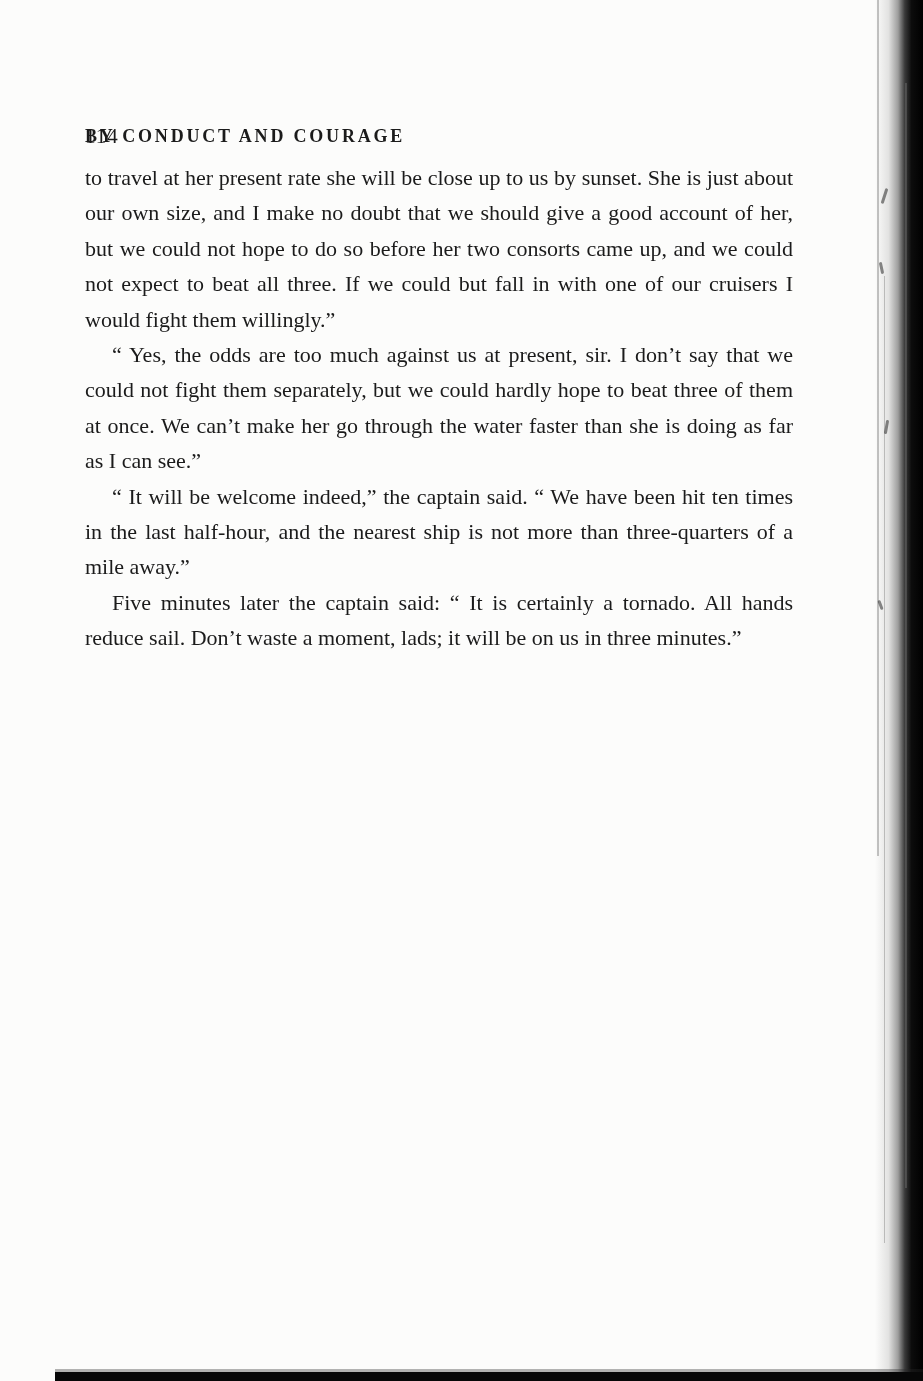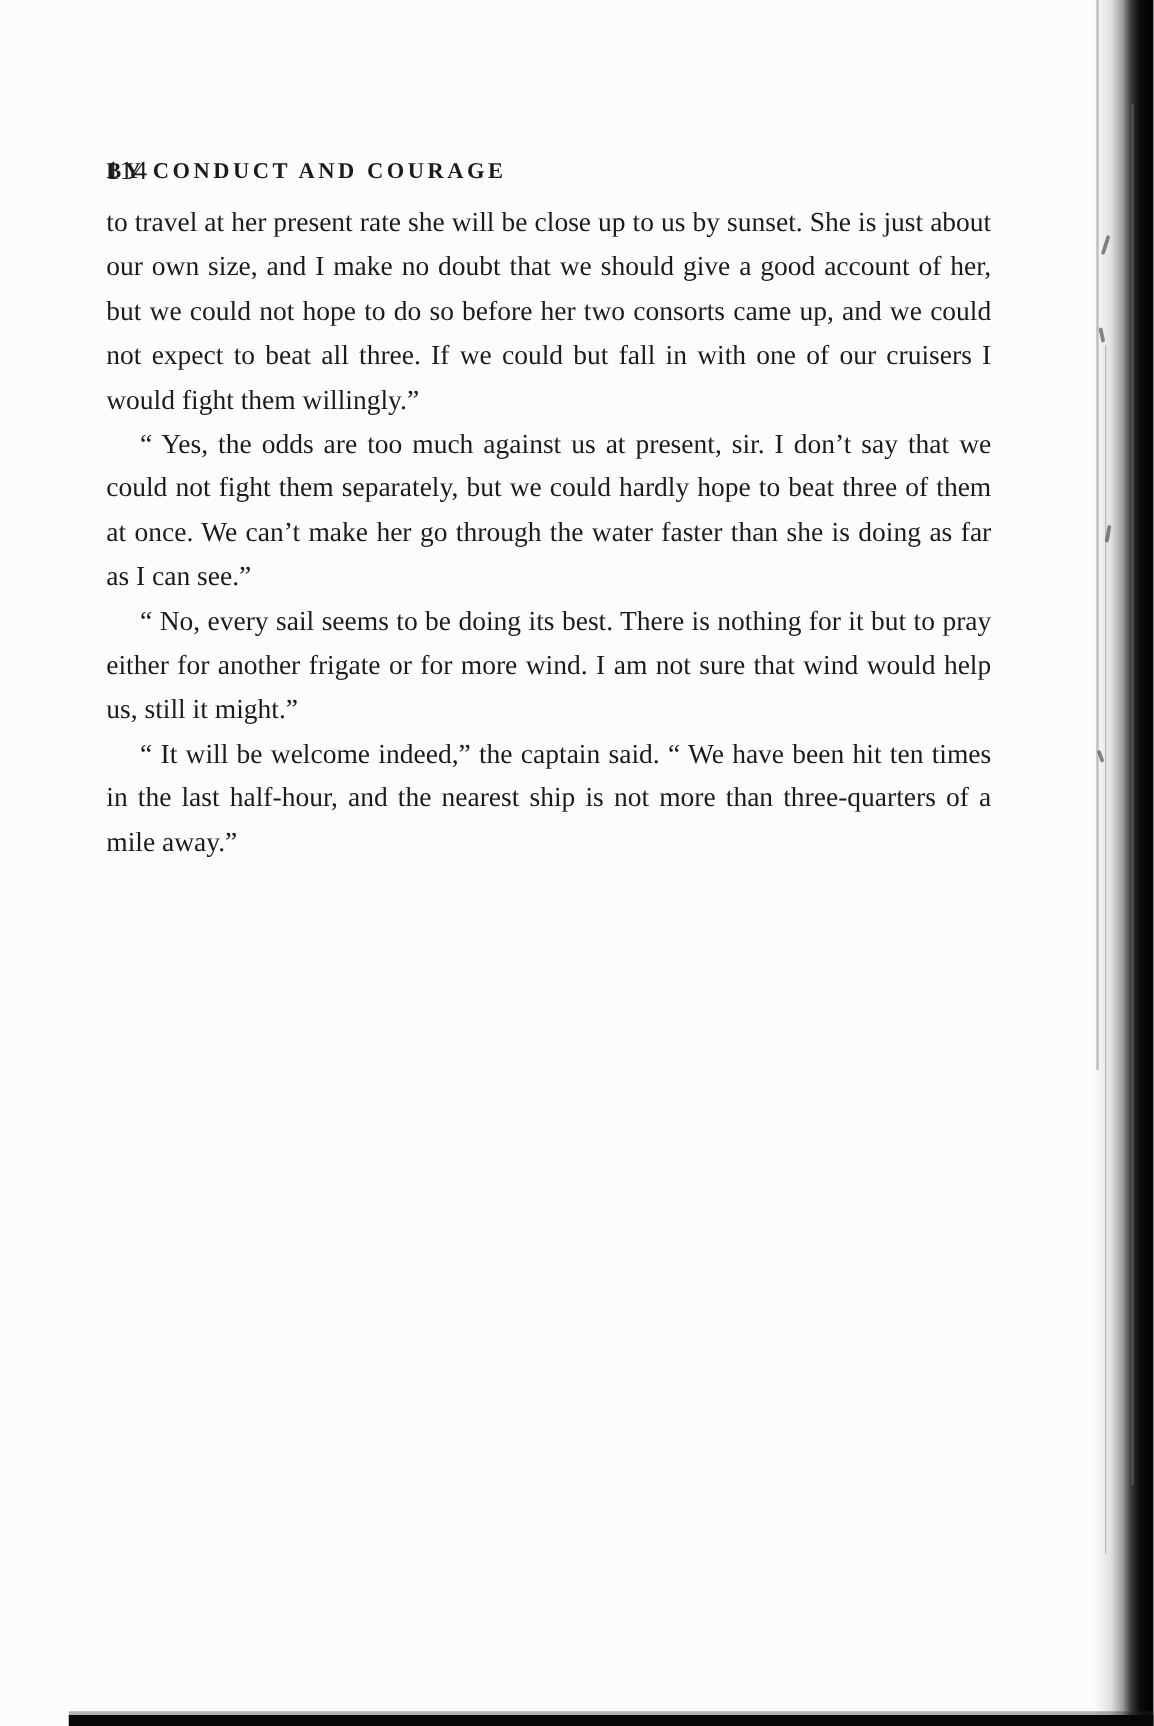--- a/index.html
+++ b/index.html
@@ -127,22 +127,22 @@
 
   <div class="content">
     <header class="running-head">
       <span class="folio">114</span>
       <span class="head-title">BY CONDUCT AND COURAGE</span>
     </header>
 
     <main class="body-text">
       <p class="para no-indent">to travel at her present rate she will be close up to us by sunset. She is just about our own size, and I make no doubt that we should give a good account of her, but we could not hope to do so before her two consorts came up, and we could not expect to beat all three. If we could but fall in with one of our cruisers I would fight them willingly.”</p>
       <p class="para">“ Yes, the odds are too much against us at present, sir. I don’t say that we could not fight them separately, but we could hardly hope to beat three of them at once. We can’t make her go through the water faster than she is doing as far as I can see.”</p>
-      <p class="para">“ No, every sail seems to be doing its best. There is nothing for it but to pray either for another frigate or for more wind. I am not sure that wind would help us, still it might.”</p>
       <p class="para">“ It will be welcome indeed,” the captain said. “ We have been hit ten times in the last half-hour, and the nearest ship is not more than three-quarters of a mile away.”</p>
+      <p class="para">Five minutes later the captain said: “ It is certainly a tornado. All hands reduce sail. Don’t waste a moment, lads; it will be on us in three minutes.”</p>
     </main>
   </div>
 
   <div class="edge-line"></div>
   <div class="edge-line-2"></div>
   <div class="edge-band"></div>
   <div class="edge-highlight"></div>
 
   <div class="noise-mark nm-1"></div>
   <div class="noise-mark nm-2"></div>

